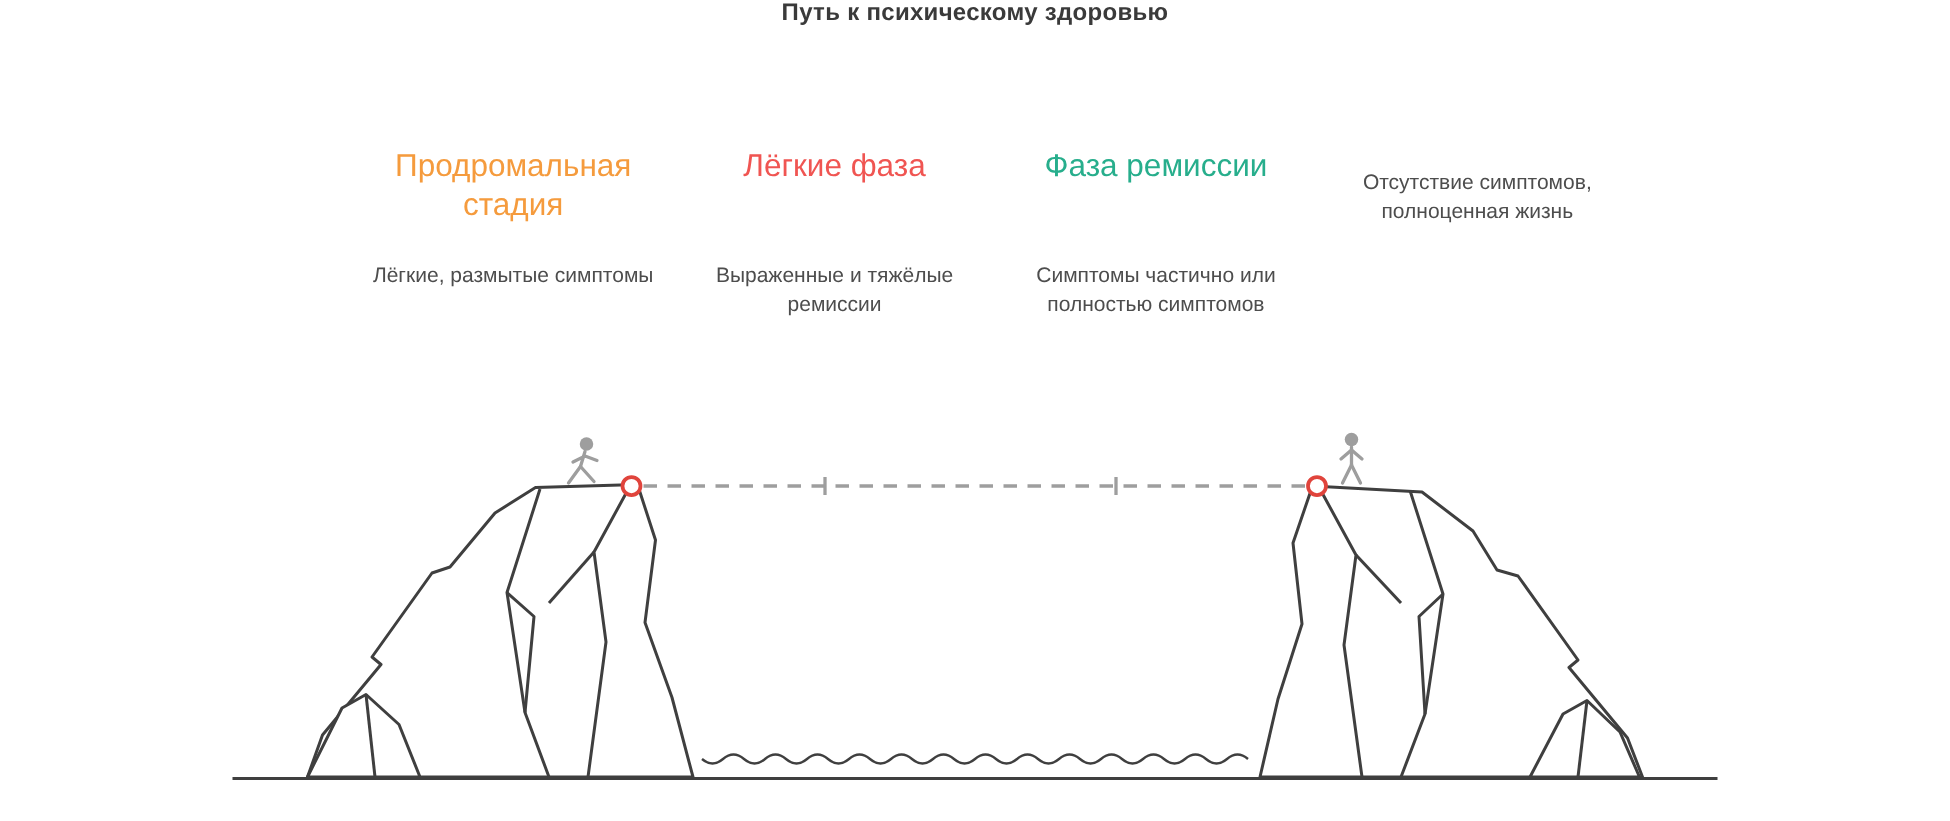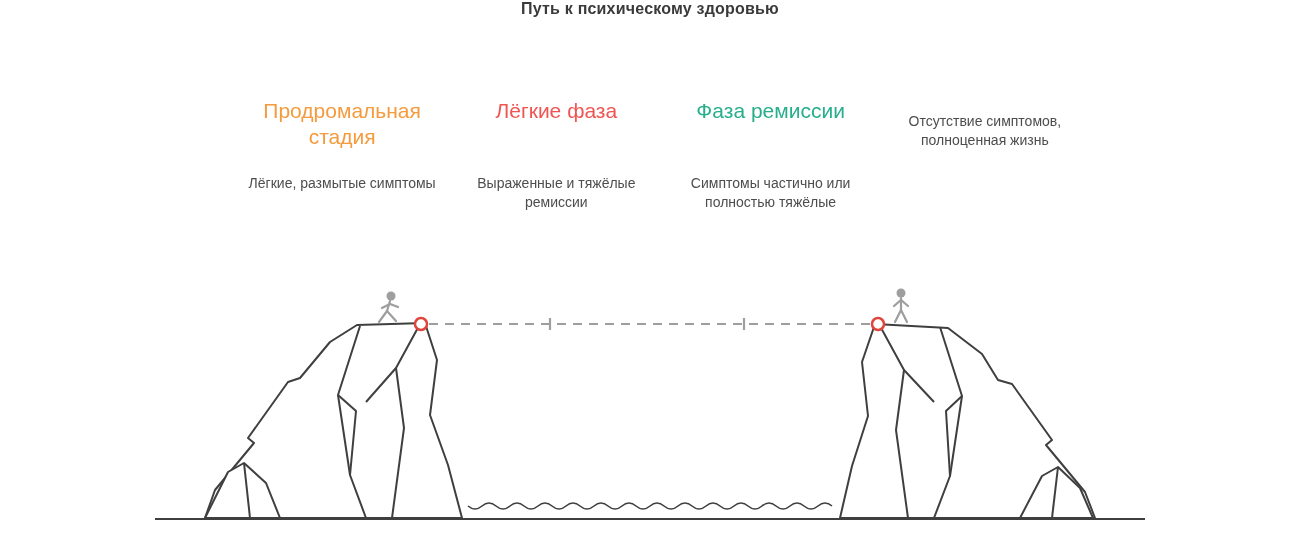--- a/index.html
+++ b/index.html
@@ -74,21 +74,21 @@
     <div class="stage">
       <span class="stage-label" style="color: rgb(245, 155, 61);">Продромальная стадия</span>
       <span class="stage-desc">Лёгкие, размытые симптомы</span>
     </div>
     <div class="stage">
       <span class="stage-label" style="color: rgb(240, 85, 82);">Лёгкие фаза</span>
       <span class="stage-desc">Выраженные и тяжёлые ремиссии</span>
     </div>
     <div class="stage">
       <span class="stage-label" style="color: rgb(39, 174, 140);">Фаза ремиссии</span>
-      <span class="stage-desc">Симптомы частично или полностью тяжёлые</span>
+      <span class="stage-desc">Симптомы частично или полностью симптомов</span>
     </div>
     <div class="stage">
       <span class="stage-desc">Отсутствие симптомов, полноценная жизнь</span>
     </div>
   </div>
 
   <svg class="illustration" viewBox="0 0 1300 267" fill="none" xmlns="http://www.w3.org/2000/svg">
 
     <path d="M155 239 L1145 239" stroke="#3f3f3f" stroke-width="2"></path>
 

